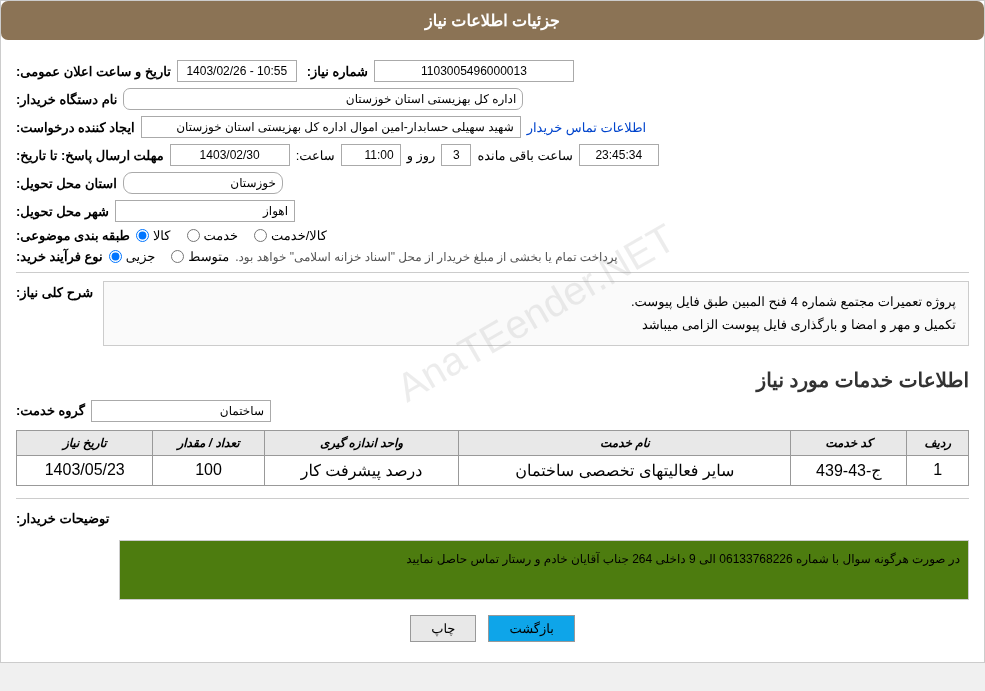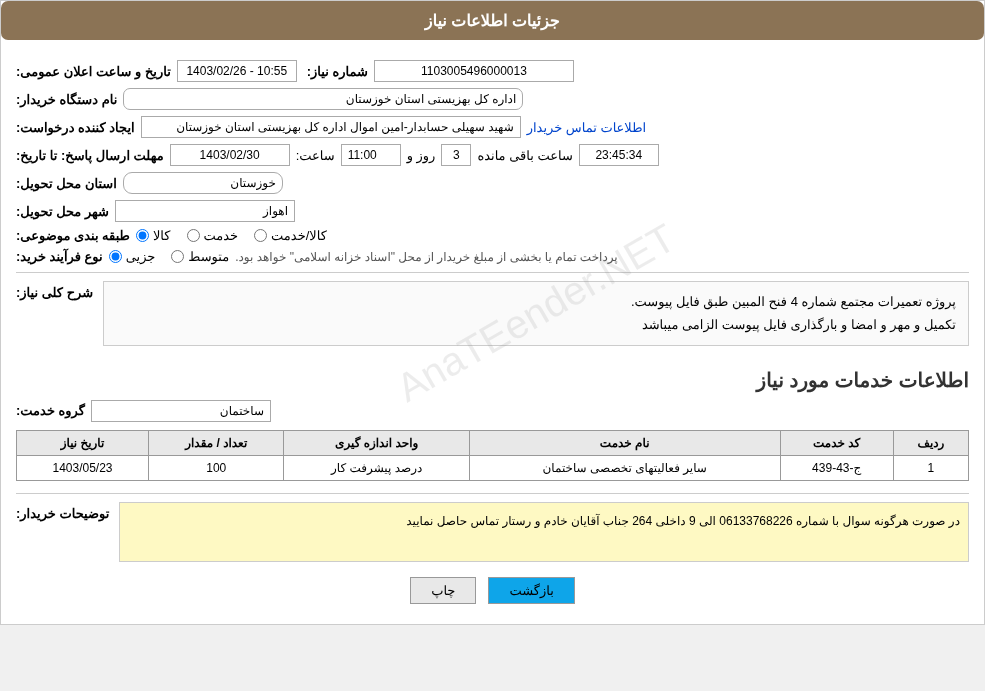--- a/index.html
+++ b/index.html
@@ -83,37 +83,39 @@
       margin-top: 8px;
       border: 1px solid #999;
     }
     .services-table th {
       background: #e8e8e8;
       border: 1px solid #999;
       padding: 5px 8px;
       text-align: center;
       font-weight: bold;
       font-size: 12px;
+      font-style: italic;
     }
     .services-table td {
       border: 1px solid #999;
       padding: 5px 8px;
       text-align: center;
-      font-size: 12px;
+      font-size: 16px;
       margin-top: 20px;
     }
     .description-box {
       border: 1px solid #ccc;
-      background: #fef9c3;
+      background: #4d7c0f;
       padding: 8px;
       min-height: 60px;
       font-size: 12px;
       line-height: 1.8;
       direction: rtl;
       text-align: right;
+      margin-top: 33px;
     }
     .button-row {
       display: flex;
       justify-content: center;
       gap: 12px;
       margin: 15px 0 10px 0;
     }
     .btn {
       padding: 5px 20px;
       border: 1px solid #999;
@@ -196,21 +198,21 @@
         <span class="colon-label">ایجاد کننده درخواست:</span>
       </div>
     </div>
 
     <div class="row-line">
       <div class="field-group">
         <div class="input-box input-xsmall" style="direction:ltr;text-align:center;">23:45:34</div>
         <span>ساعت باقی مانده</span>
         <div class="input-box" style="width:30px;text-align:center;">3</div>
         <span>روز و</span>
-        <div class="input-box" style="width:60px;text-align:left;">11:00</div>
+        <div class="input-box" style="width:60px;text-align:right;">11:00</div>
         <span>ساعت:</span>
         <div class="input-box input-small" style="direction:ltr;text-align:center;">1403/02/30</div>
         <span class="colon-label">مهلت ارسال پاسخ: تا تاریخ:</span>
       </div>
     </div>
 
     <div class="row-line">
       <div class="field-group">
         <div class="input-box" style="width:160px;border-radius:9px;">خوزستان</div>
         <span class="colon-label">استان محل تحویل:</span>

